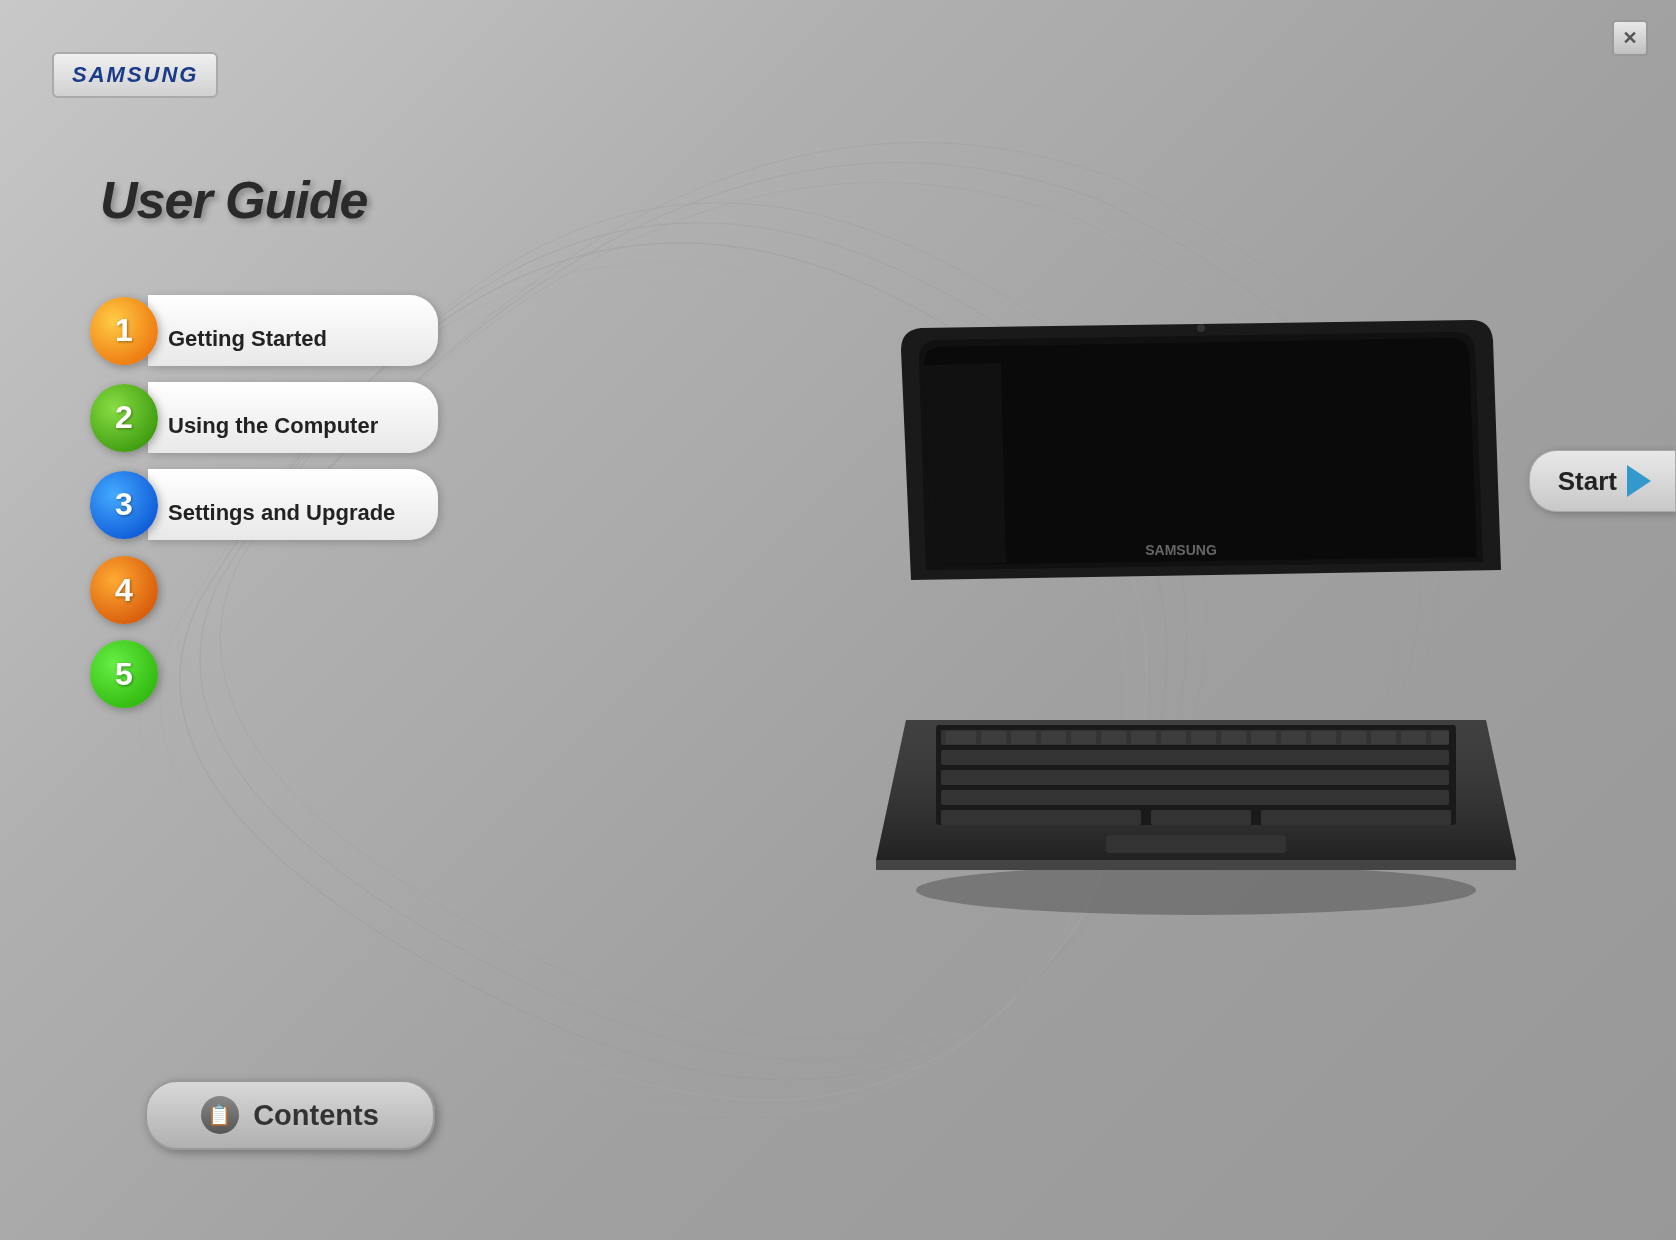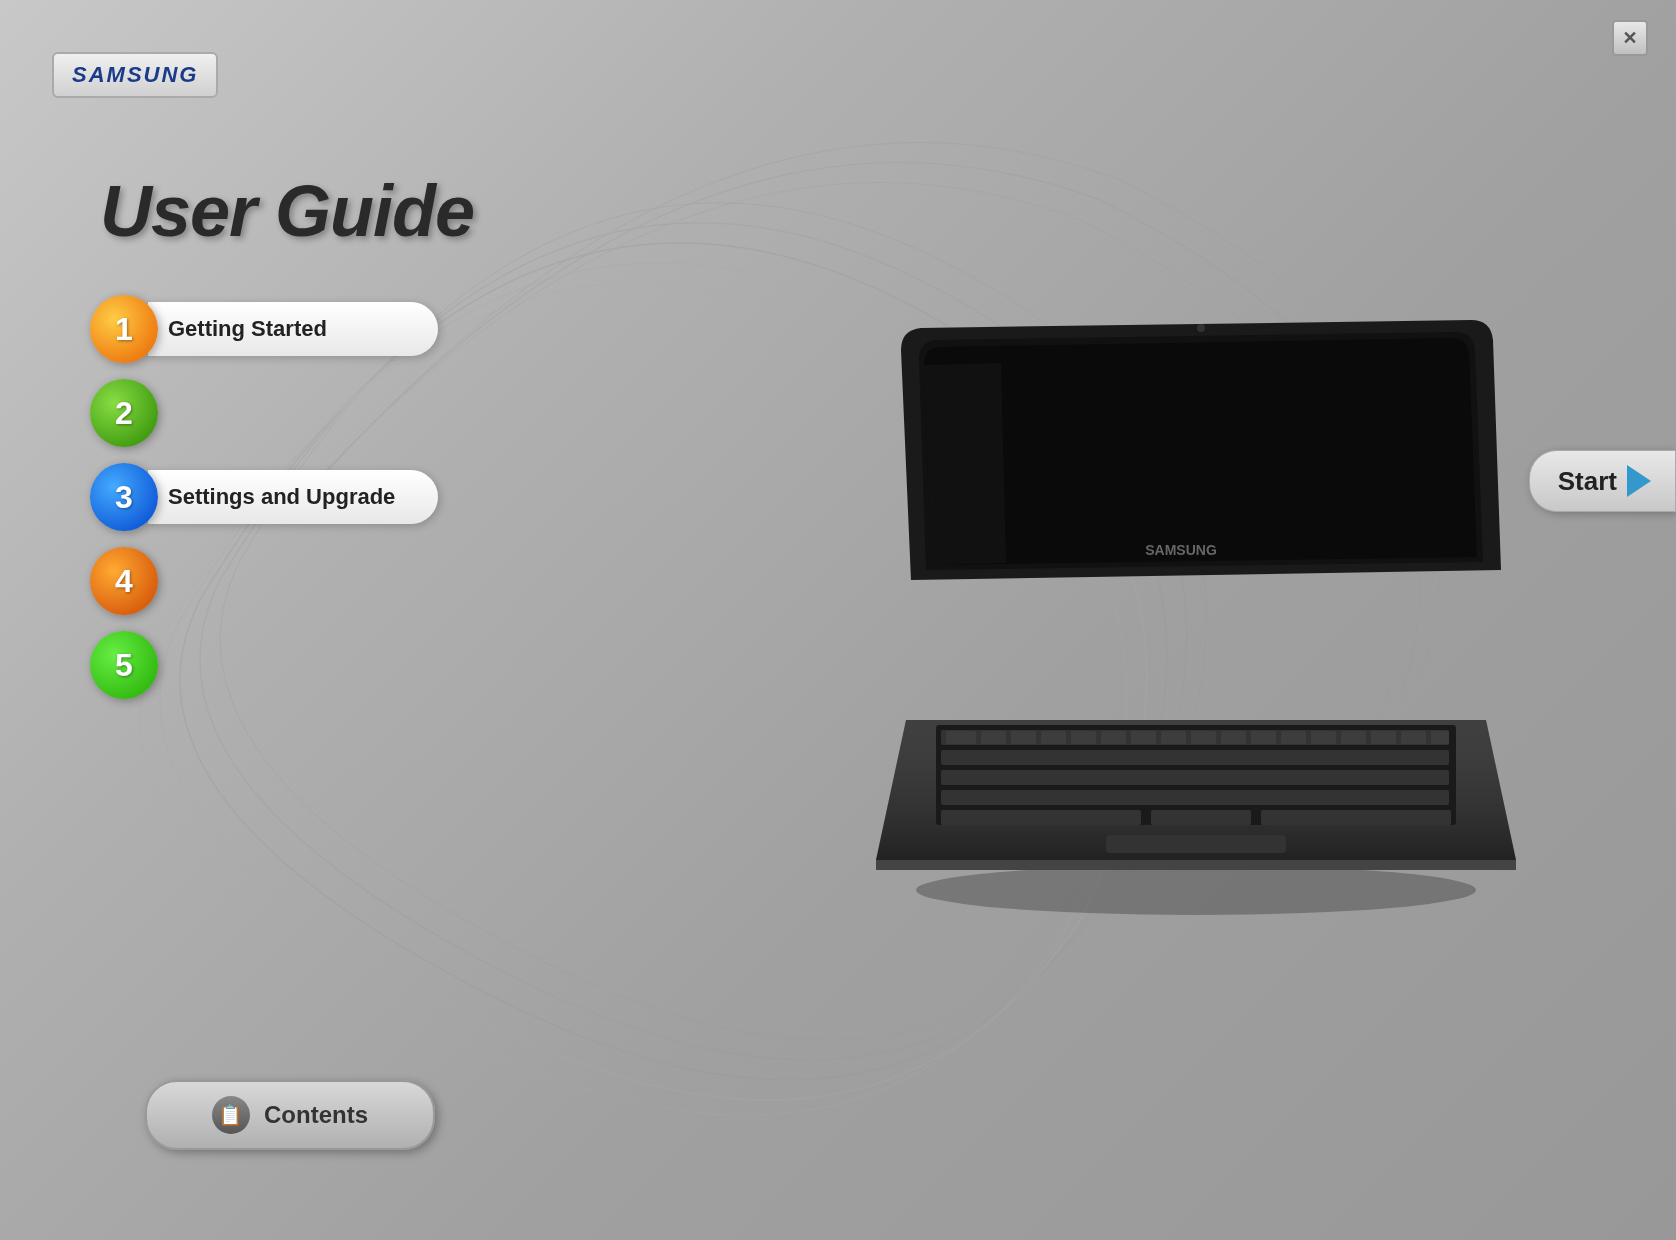--- a/index.html
+++ b/index.html
@@ -56,21 +56,21 @@
       letter-spacing: 2px;
       font-style: italic;
     }
 
     
     .page-title {
       position: absolute;
       top: 170px;
       left: 100px;
       z-index: 5;
-      font-size: 72px;
+      font-size: 52px;
       font-weight: 900;
       color: #2a2a2a;
       text-shadow: 3px 3px 6px rgba(0,0,0,0.3);
       font-style: italic;
       letter-spacing: -1px;
     }
 
     
     .menu-container {
       position: absolute;
@@ -122,21 +122,21 @@
       background: radial-gradient(circle at 35% 35%, #ffaa33, #cc4400);
     }
 
     .circle-green-bright {
       background: radial-gradient(circle at 35% 35%, #66ee44, #22aa00);
     }
 
     .menu-label-pill {
       background: linear-gradient(180deg, #ffffff, #e8e8e8);
       border-radius: 0 28px 28px 0;
-      padding: 14px 30px 14px 20px;
+      padding: 31px 30px 14px 20px;
       min-width: 290px;
       margin-left: -10px;
       box-shadow: 2px 2px 8px rgba(0,0,0,0.2);
     }
 
     .menu-label-text {
       font-size: 22px;
       font-weight: 800;
       color: #222;
     }
@@ -212,21 +212,21 @@
       border-radius: 50%;
       display: flex;
       align-items: center;
       justify-content: center;
       color: #ddd;
       font-size: 20px;
       flex-shrink: 0;
     }
 
     .contents-text {
-      font-size: 24px;
+      font-size: 29px;
       font-weight: 800;
       color: #333;
     }
 
     
     .swirl-svg {
       position: absolute;
       top: 0; left: 0;
       width: 100%; height: 100%;
       pointer-events: none;
@@ -267,20 +267,23 @@
       <span>1</span>
     </div>
     <div class="menu-label-pill">
       <span class="menu-label-text">Getting Started</span>
     </div>
   </div>
 
   <div class="menu-item">
     <div class="menu-circle circle-green">
       <span>2</span>
+    </div>
+    <div class="menu-label-pill">
+      <span class="menu-label-text">Using the Computer</span>
     </div>
   </div>
 
   <div class="menu-item">
     <div class="menu-circle circle-blue">
       <span>3</span>
     </div>
     <div class="menu-label-pill">
       <span class="menu-label-text">Settings and Upgrade</span>
     </div>

